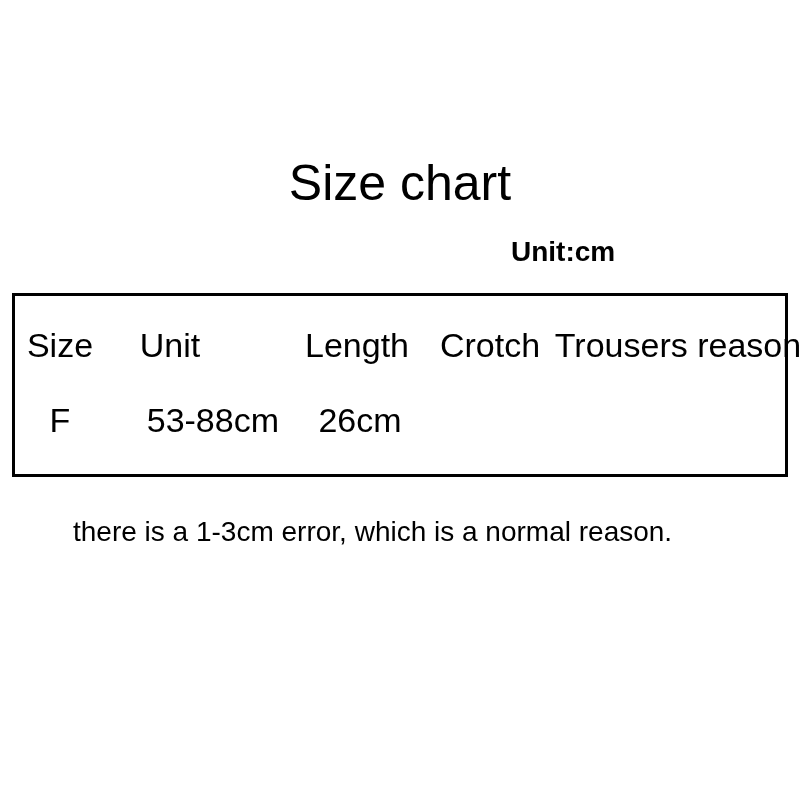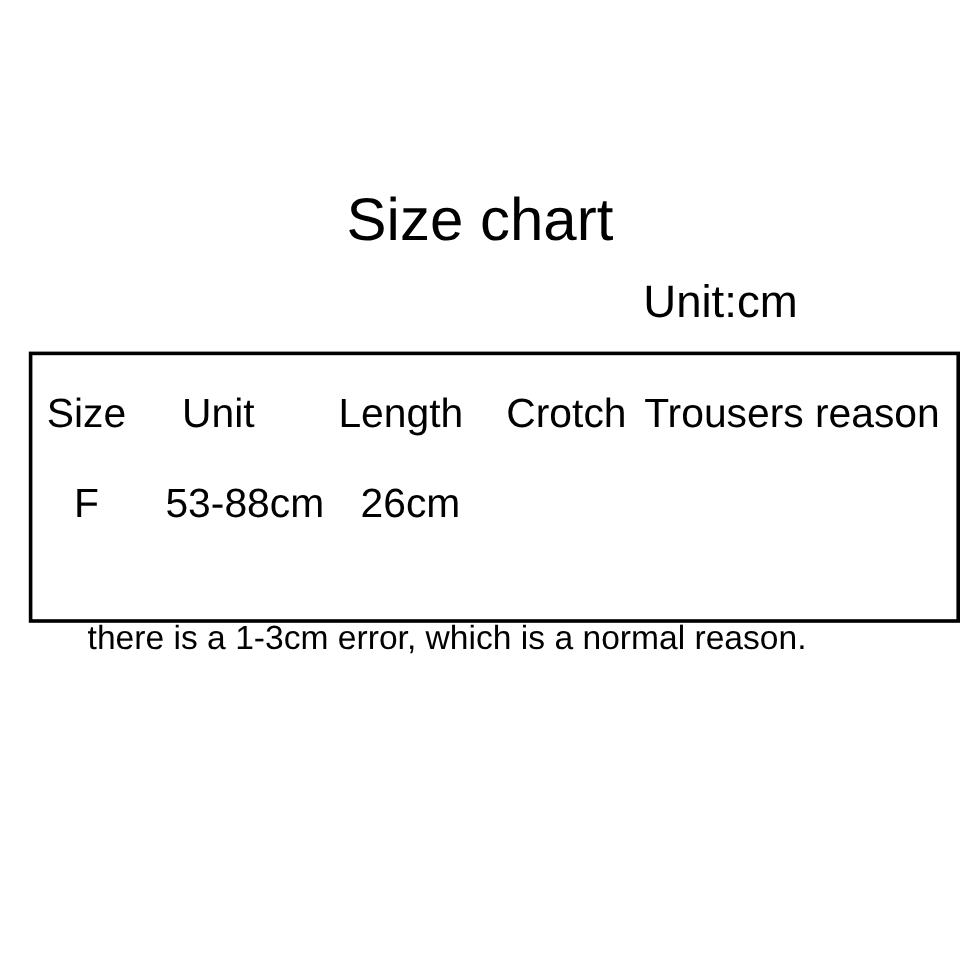--- a/index.html
+++ b/index.html
@@ -18,50 +18,51 @@
     left: 0;
     width: 800px;
     text-align: center;
     font-size: 50px;
     line-height: 50px;
     white-space: nowrap;
   }
   .unit {
     position: absolute;
     top: 233px;
-    left: 536px;
-    font-size: 38px;
+    left: 511px;
+    font-size: 28px;
     line-height: 38px;
     white-space: nowrap;
+    font-weight: bold;
   }
   .table-box {
     position: absolute;
     top: 293px;
-    left: 24px;
+    left: 12px;
     width: 776px;
-    height: 226px;
+    height: 184px;
     border: 3px solid #000000;
     box-sizing: border-box;
   }
   .trow {
     position: absolute;
     left: 0;
     width: 770px;
     display: flex;
     font-size: 34px;
     line-height: 34px;
     white-space: nowrap;
   }
   .trow.header { top: 32px; }
   .trow.data   { top: 107px; }
   .cell { text-align: center; flex: 0 0 auto; }
   .c1 { width: 90px; }
   .c2 { width: 130px; }
-  .c3 { width: 174px; }
-  .c4 { width: 102px; }
+  .c3 { width: 174px; text-align: right; }
+  .c4 { width: 102px; margin-left: 30px; }
   .c5 { width: 274px; }
   .note {
     position: absolute;
     top: 514px;
     left: 73px;
     font-size: 28px;
     line-height: 36px;
     text-align: left;
     white-space: nowrap;
   }

